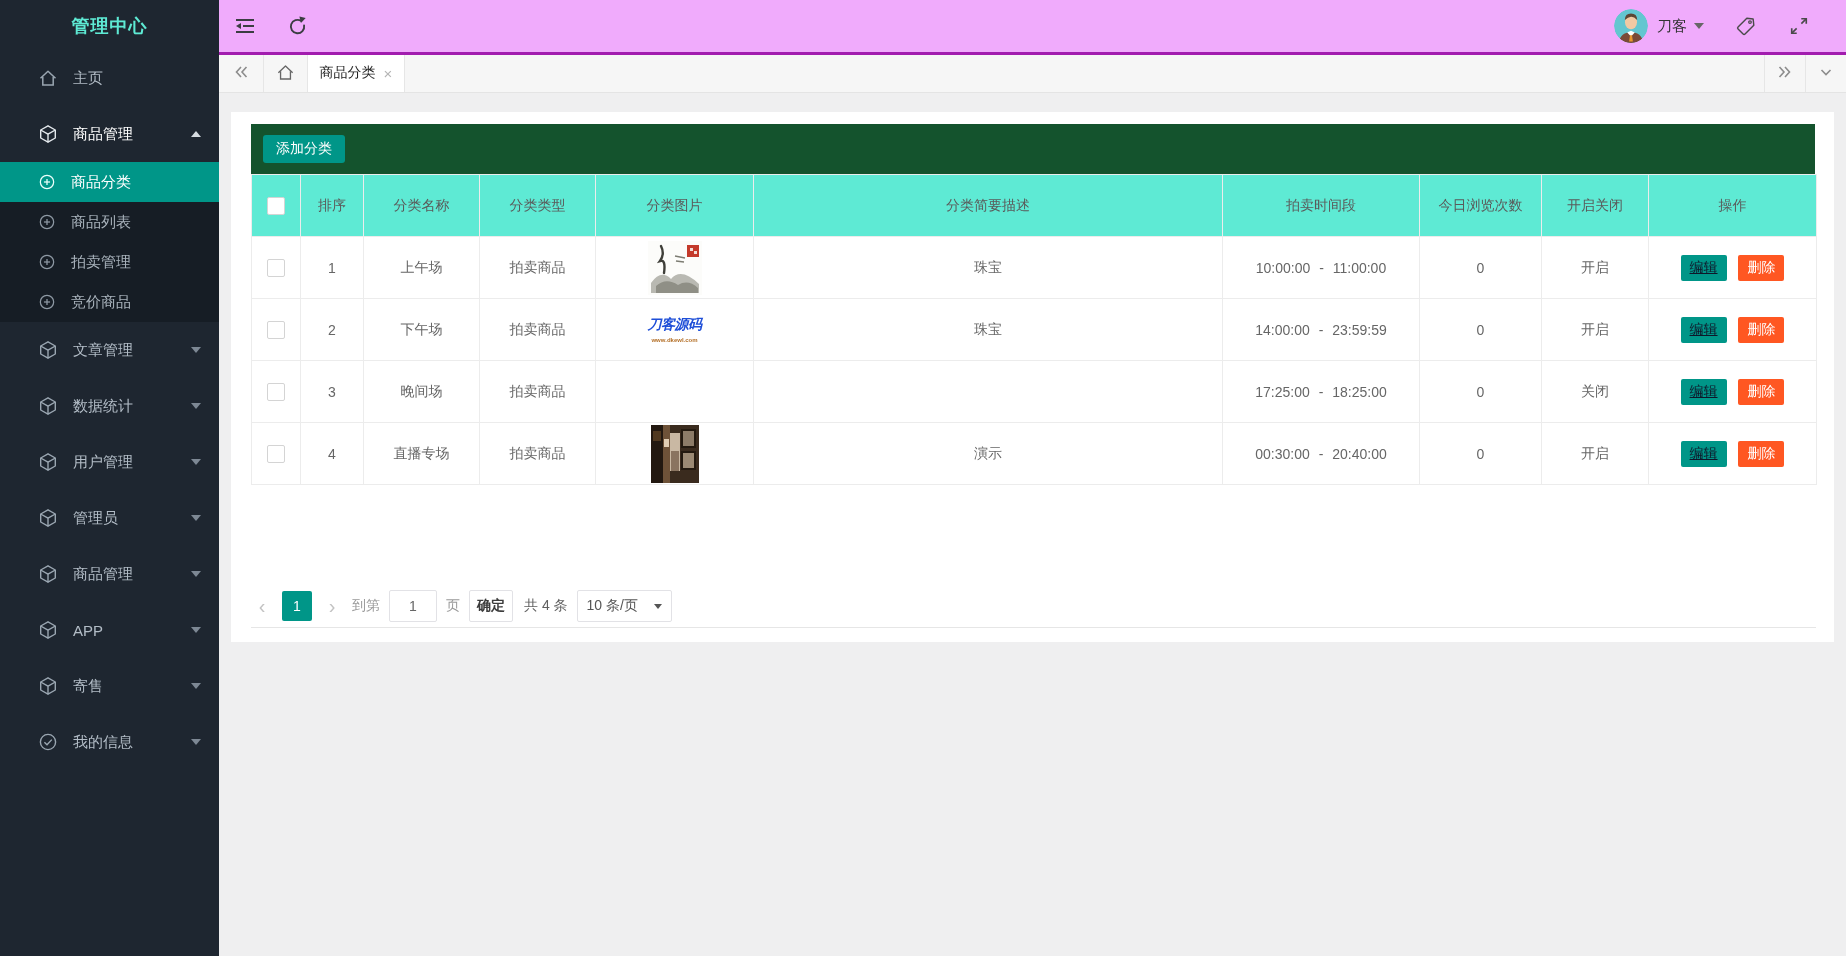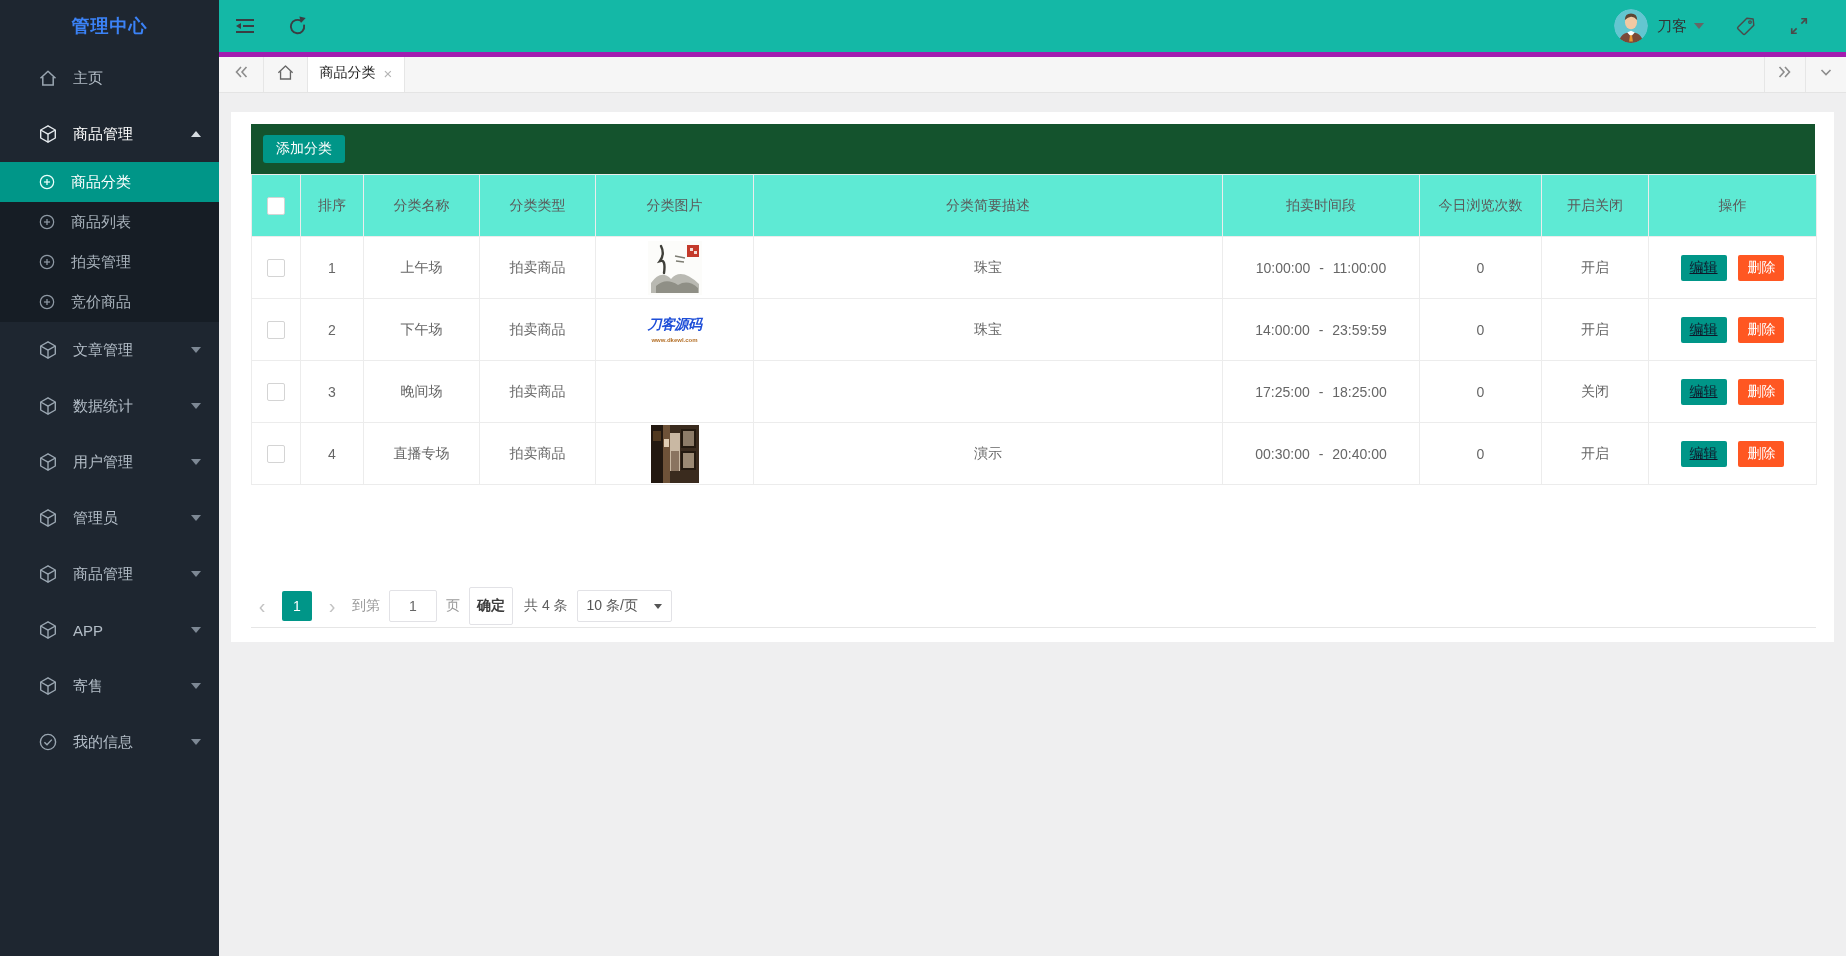--- a/index.html
+++ b/index.html
@@ -4,35 +4,35 @@
 <style>
   html,body{margin:0;padding:0;}
   body{
     width:1846px;height:956px;overflow:hidden;position:relative;
     font-family:"Liberation Sans","DejaVu Sans",sans-serif;
     background:#efeff0;color:#333;
   }
   svg{display:block;}
   
   .sidebar{position:absolute;left:0;top:0;bottom:0;width:219px;background:#1e2630;z-index:5;}
-  .sidebar-title{height:50px;line-height:52px;text-align:center;color:#3b82f6;font-size:18px;font-weight:600;letter-spacing:1px;}
+  .sidebar-title{height:50px;line-height:52px;text-align:center;color:#5eead4;font-size:18px;font-weight:600;letter-spacing:1px;}
   .nav-item{height:56px;display:flex;align-items:center;padding:0 18px 0 38px;color:#b3bdc7;font-size:15px;cursor:pointer;position:relative;}
   .nav-item .nav-icon{width:20px;height:20px;margin-right:15px;color:#9aa6b1;flex:0 0 auto;}
   .nav-item .nav-label{flex:1 1 auto;white-space:nowrap;}
   .nav-item.bright{color:#ffffff;}
   .nav-item.bright .nav-icon{color:#e3e8ec;}
   .caret-down{width:0;height:0;border-left:5px solid transparent;border-right:5px solid transparent;border-top:6px solid #7d8894;}
   .caret-up{width:0;height:0;border-left:5px solid transparent;border-right:5px solid transparent;border-bottom:6px solid #d6dce1;}
   .submenu{background:#161d25;}
   .sub-item{height:40px;display:flex;align-items:center;padding:0 18px 0 38px;color:#aab4bd;font-size:15px;cursor:pointer;}
   .sub-item .nav-icon{width:18px;height:18px;margin-right:15px;color:#8e99a4;}
   .sub-item.active{background:#009688;color:#ffffff;}
   .sub-item.active .nav-icon{color:#eafffb;}
   
-  .topbar{position:absolute;left:219px;top:0;right:0;height:52px;background:#14b8a6;border-bottom:5px solid #a21caf;display:flex;align-items:center;z-index:4;}
+  .topbar{position:absolute;left:219px;top:0;right:0;height:52px;background:#f0abfc;border-bottom:3px solid #a21caf;display:flex;align-items:center;z-index:4;}
   .topbar .icon-btn{width:52px;height:52px;display:flex;align-items:center;justify-content:center;cursor:pointer;color:#3b3d42;}
   .topbar-right{margin-left:auto;display:flex;align-items:center;padding-right:20px;}
   .userbox{display:flex;align-items:center;cursor:pointer;margin-right:14px;}
   .avatar{width:34px;height:34px;border-radius:50%;overflow:hidden;margin-right:9px;}
   .username{font-size:15px;color:#333;margin-right:7px;}
   .user-caret{width:0;height:0;border-left:5px solid transparent;border-right:5px solid transparent;border-top:6px solid #666;}
   .tool-ic{width:54px;height:52px;display:flex;align-items:center;justify-content:center;cursor:pointer;color:#4a4a4a;}
   
   .tabbar{position:absolute;left:219px;top:52px;right:0;height:40px;background:#f6f6f6;border-bottom:1px solid #e4e4e4;display:flex;align-items:stretch;z-index:3;}
   .tab-scroll{width:44px;display:flex;align-items:center;justify-content:center;color:#8c8c8c;cursor:pointer;border-right:1px solid #e6e6e6;}
@@ -57,21 +57,21 @@
   .logo-line2{font-size:6px;font-weight:700;color:#b5722b;margin-top:3px;white-space:nowrap;}
   .btn-edit{background:#009688;color:#0f172a;border:none;border-radius:2px;height:26px;padding:0 9px;font-size:14px;cursor:pointer;text-decoration:underline;}
   .btn-del{background:#ff5722;color:#fff;border:none;border-radius:2px;height:26px;padding:0 9px;font-size:14px;cursor:pointer;margin-left:8px;}
   
   .pg-spacer{height:100px;}
   .pagination{height:42px;display:flex;align-items:center;border-bottom:1px solid #e6e6e6;width:1565px;gap:9px;font-size:14px;color:#666;}
   .pg-arrow{width:22px;height:30px;display:flex;align-items:center;justify-content:center;color:#c2c2c2;font-size:20px;cursor:pointer;}
   .pg-page{width:30px;height:30px;background:#009688;color:#fff;border-radius:2px;display:flex;align-items:center;justify-content:center;cursor:pointer;}
   .pg-label{color:#999;}
   .pg-input{width:42px;height:28px;border:1px solid #e2e2e6;border-radius:2px;text-align:center;font-size:14px;color:#666;outline:none;}
-  .pg-confirm{height:38px;width:44px;background:#fff;border:1px solid #e2e2e6;border-radius:2px;font-size:14px;color:#3c3c3c;font-weight:700;cursor:pointer;}
+  .pg-confirm{height:32px;width:44px;background:#fff;border:1px solid #e2e2e6;border-radius:2px;font-size:14px;color:#3c3c3c;font-weight:700;cursor:pointer;}
   .pg-total{color:#5f5f5f;margin-left:2px;}
   .pg-select{height:30px;border:1px solid #e2e2e6;border-radius:2px;background:#fff;display:flex;align-items:center;padding:0 9px;gap:16px;cursor:pointer;color:#555;}
   .pg-select .sel-caret{width:0;height:0;border-left:4px solid transparent;border-right:4px solid transparent;border-top:5px solid #555;}
 </style>
 </head>
 <body>
 
 <div class="sidebar">
   <div class="sidebar-title">管理中心</div>
 

